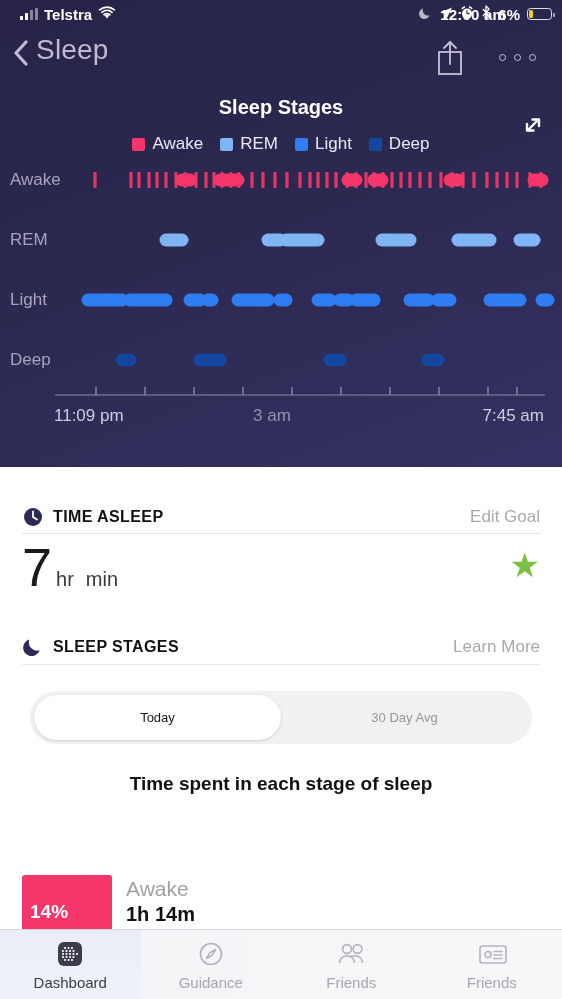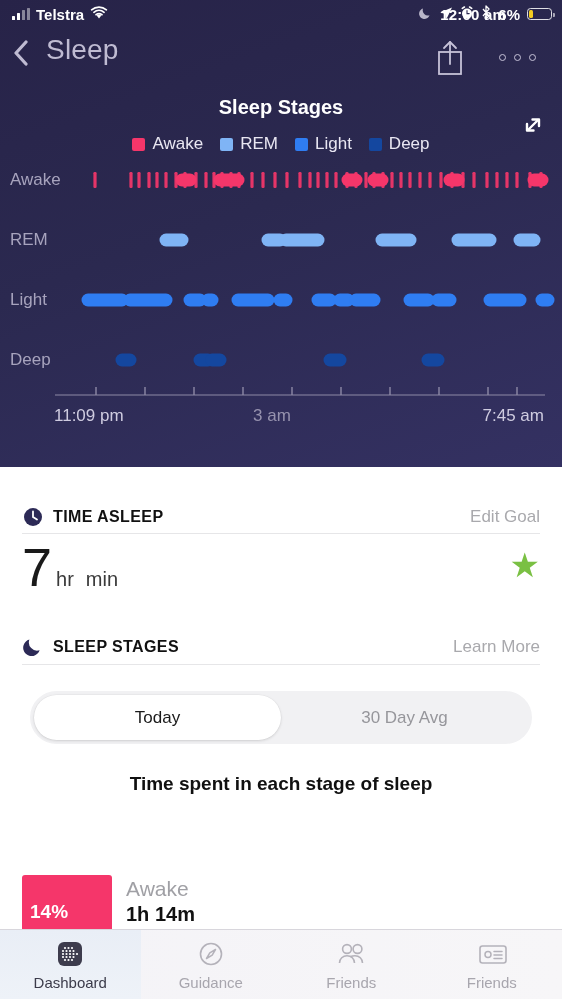--- a/index.html
+++ b/index.html
@@ -17,21 +17,21 @@
     position: absolute; left: 0; top: 0; width: 562px; height: 467px;
     background: linear-gradient(160deg, #272348 0%, #2b2950 45%, #343162 100%);
   }
 
   
   .statusbar {
     position: absolute; left: 0; top: 0; width: 562px; height: 28px;
     display: flex; align-items: center; color: #ffffff;
     font-size: 15px; font-weight: 700;
   }
-  .sb-left { position: absolute; left: 12px; display: flex; align-items: center; gap: 6px; }
+  .sb-left { position: absolute; left: 20px; display: flex; align-items: center; gap: 6px; }
   .sb-center { position: absolute; left: 0; width: 506px; text-align: right; letter-spacing: .2px; padding-left: 44px; }
   .sb-right { position: absolute; right: 10px; display: flex; align-items: center; gap: 7px; }
   .bars { display: flex; align-items: flex-end; gap: 2px; height: 12px; }
   .bars i { display: block; width: 3px; background: #fff; border-radius: .5px; }
   .bars i:nth-child(1) { height: 4px; }
   .bars i:nth-child(2) { height: 7px; }
   .bars i:nth-child(3) { height: 10px; opacity: .45; }
   .bars i:nth-child(4) { height: 12px; opacity: .45; }
   .carrier { font-size: 15px; font-weight: 600; }
   .battpct { font-size: 15px; font-weight: 600; }
@@ -45,21 +45,21 @@
   }
   .batt .fill {
     position: absolute; left: 1.2px; top: 1.2px; bottom: 1.2px;
     width: 3.5px; background: #f5cd21; border-radius: 1.5px;
   }
 
   
   .navbar { position: absolute; left: 0; top: 30px; width: 562px; height: 62px; }
   .nav-back {
     position: absolute; left: 12px; top: 4px;
-    display: flex; align-items: center; gap: 16px;
+    display: flex; align-items: center; gap: 6px;
     color: #bfbbd2; font-size: 28px; font-weight: 300; letter-spacing: .2px;
   }
   .chev { display: block; width: 18px; height: 18px; margin-bottom: 2px; }
   .chev svg { display: block; }
   .nav-share { position: absolute; right: 95px; top: 8px; width: 34px; height: 40px; }
   .nav-more {
     position: absolute; right: 26px; top: 24px;
     display: flex; align-items: center; gap: 8px;
   }
   .nav-more i {
@@ -123,21 +123,21 @@
   .asleep-value .unit { font-size: 20px; font-weight: 300; margin: 0 12px 0 5px; color: #3a3a3a; }
   .asleep-value .unit2 { font-size: 20px; font-weight: 300; color: #3a3a3a; }
   .star { position: absolute; right: 22px; top: 548px; font-size: 34px; color: #7ac043; line-height: 1; }
 
   .segctl {
     position: absolute; left: 30px; top: 691px; width: 502px; height: 53px;
     background: #f1f1f3; border-radius: 27px; display: flex; align-items: center; padding: 4px;
   }
   .seg {
     flex: 1 1 0; height: 45px; display: flex; align-items: center; justify-content: center;
-    font-size: 17px; color: #96969b; border-radius: 23px;
+    font-size: 13px; color: #96969b; border-radius: 23px;
   }
   .seg.active {
     background: #ffffff; color: #1a1a1a; font-weight: 400;
     box-shadow: 0 1px 3px rgba(0,0,0,.13), 0 0 0 .5px rgba(0,0,0,.04);
   }
 
   .stages-caption {
     position: absolute; left: 0; top: 773px; width: 562px; text-align: center;
     font-size: 19px; font-weight: 700; color: #101010;
   }

